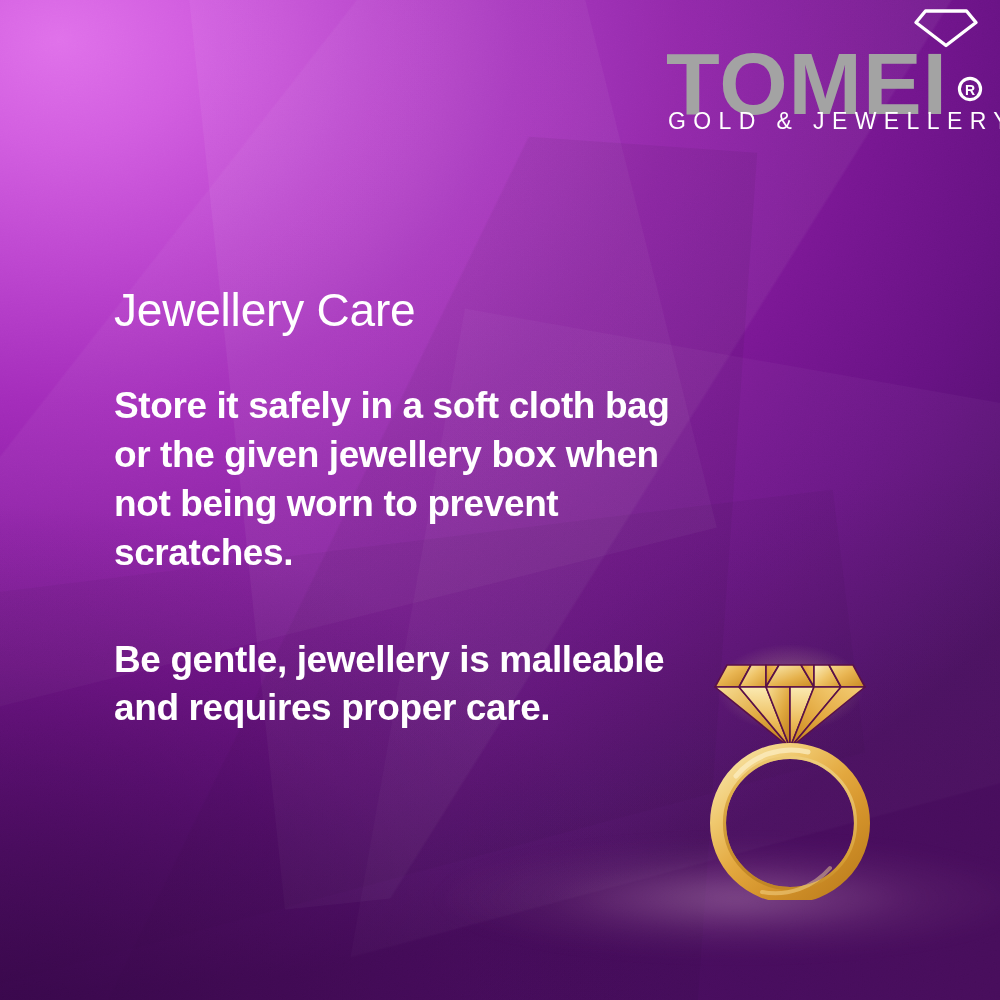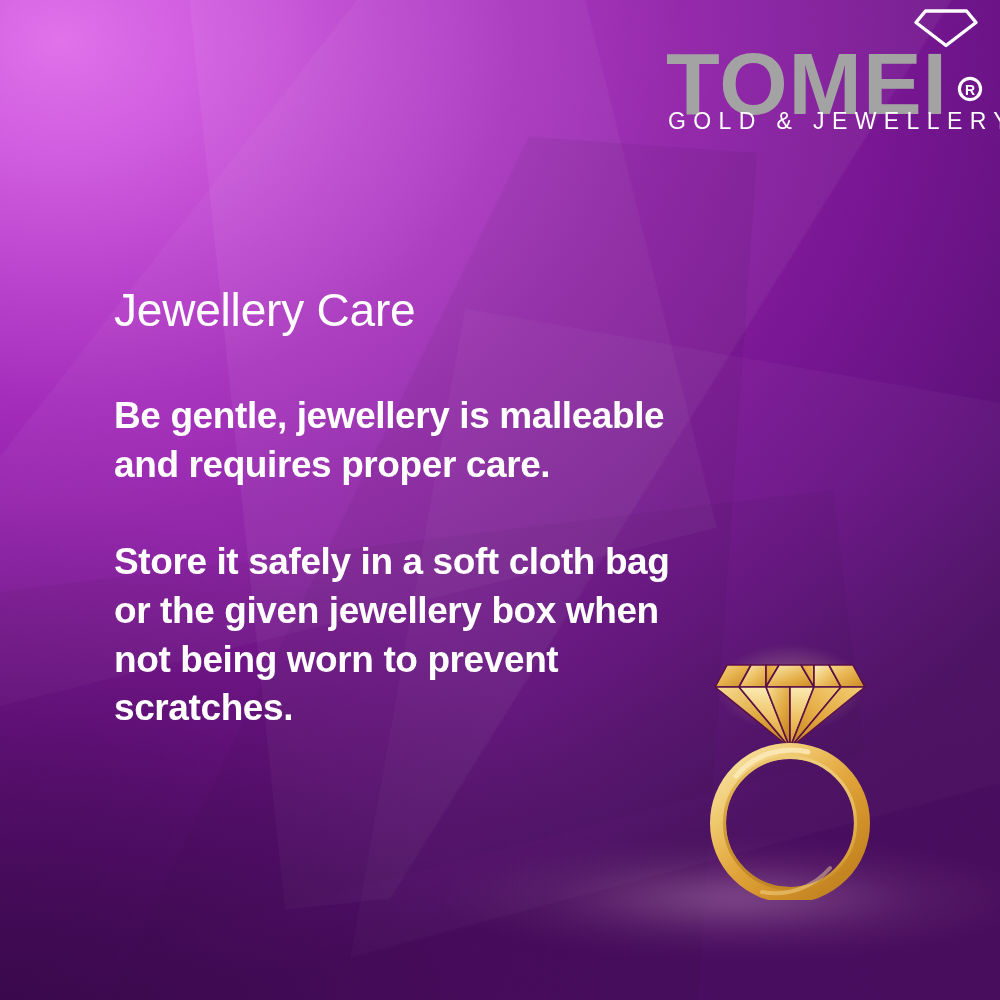--- a/index.html
+++ b/index.html
@@ -247,26 +247,26 @@
     <svg class="logo-reg" viewBox="0 0 26 26">
       <circle cx="13" cy="13" r="10.6" fill="none" stroke="#ffffff" stroke-width="3.1"></circle>
       <text x="13" y="18.6" font-family="Liberation Sans, sans-serif" font-size="14" font-weight="700" fill="#ffffff" text-anchor="middle">R</text>
     </svg>
 
     <div class="logo-tagline">GOLD &amp; JEWELLERY</div>
   </div>
 
   <div class="copy">
     <h1 class="heading">Jewellery Care</h1>
-    <p class="para para-1">Be gentle, jewellery is malleable
-and requires proper care.</p>
     <p class="para para-2">Store it safely in a soft cloth bag
 or the given jewellery box when
 not being worn to prevent
 scratches.</p>
+    <p class="para para-1">Be gentle, jewellery is malleable
+and requires proper care.</p>
   </div>
 
   <svg class="ring-art" viewBox="0 0 200 260">
     <defs>
       <linearGradient id="gemA" x1="0" y1="0" x2="1" y2="1">
         <stop offset="0%" stop-color="#F6D98A"></stop>
         <stop offset="45%" stop-color="#E8B451"></stop>
         <stop offset="100%" stop-color="#C98A22"></stop>
       </linearGradient>
       <linearGradient id="gemB" x1="0" y1="0" x2="1" y2="1">

